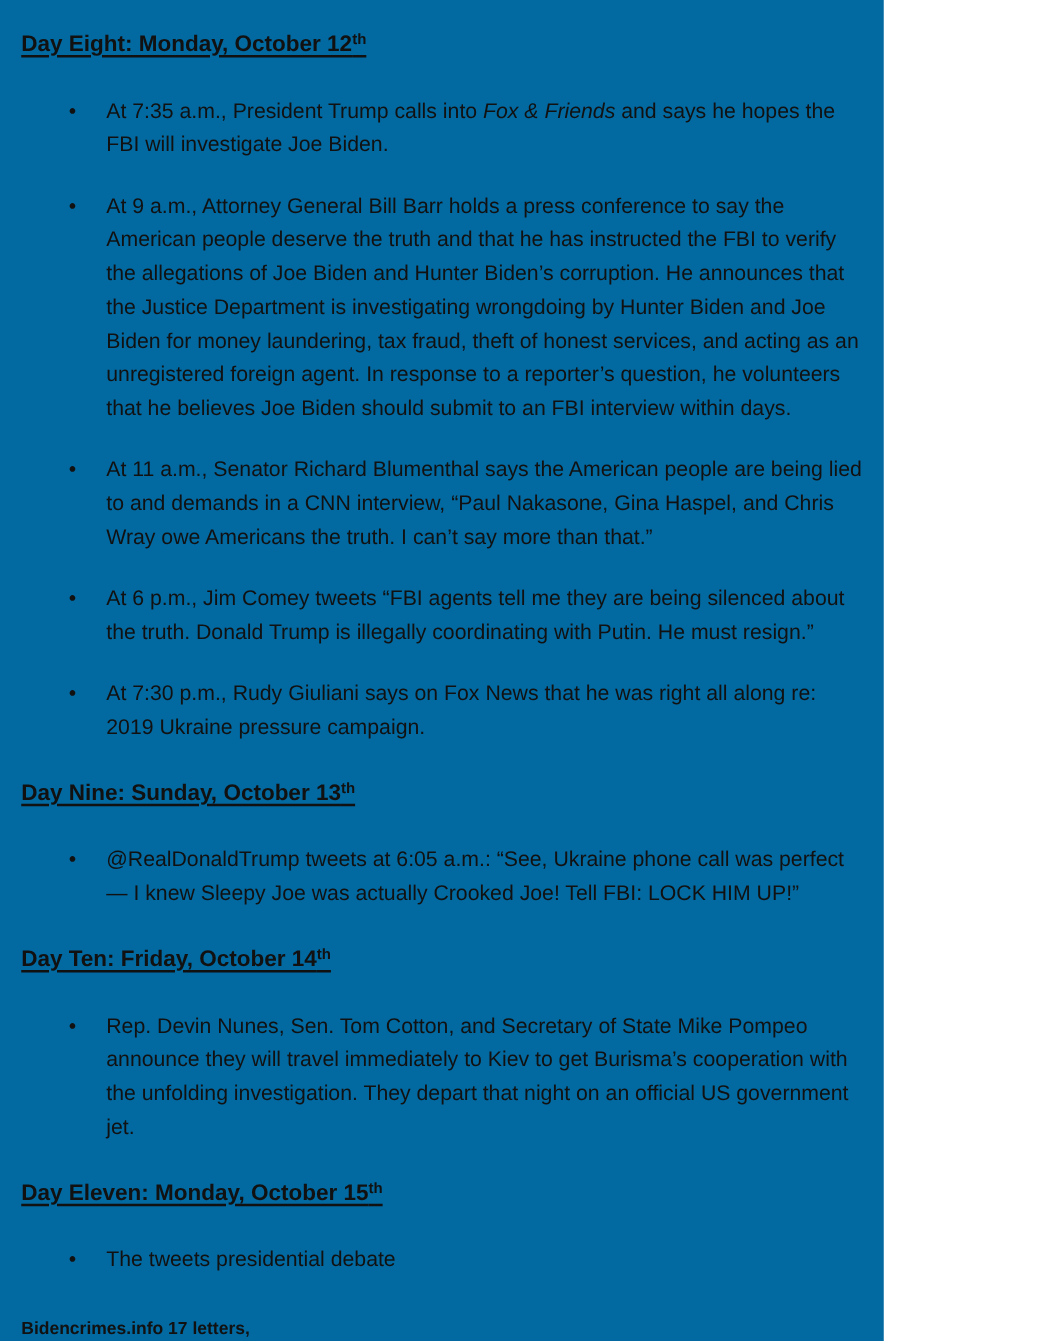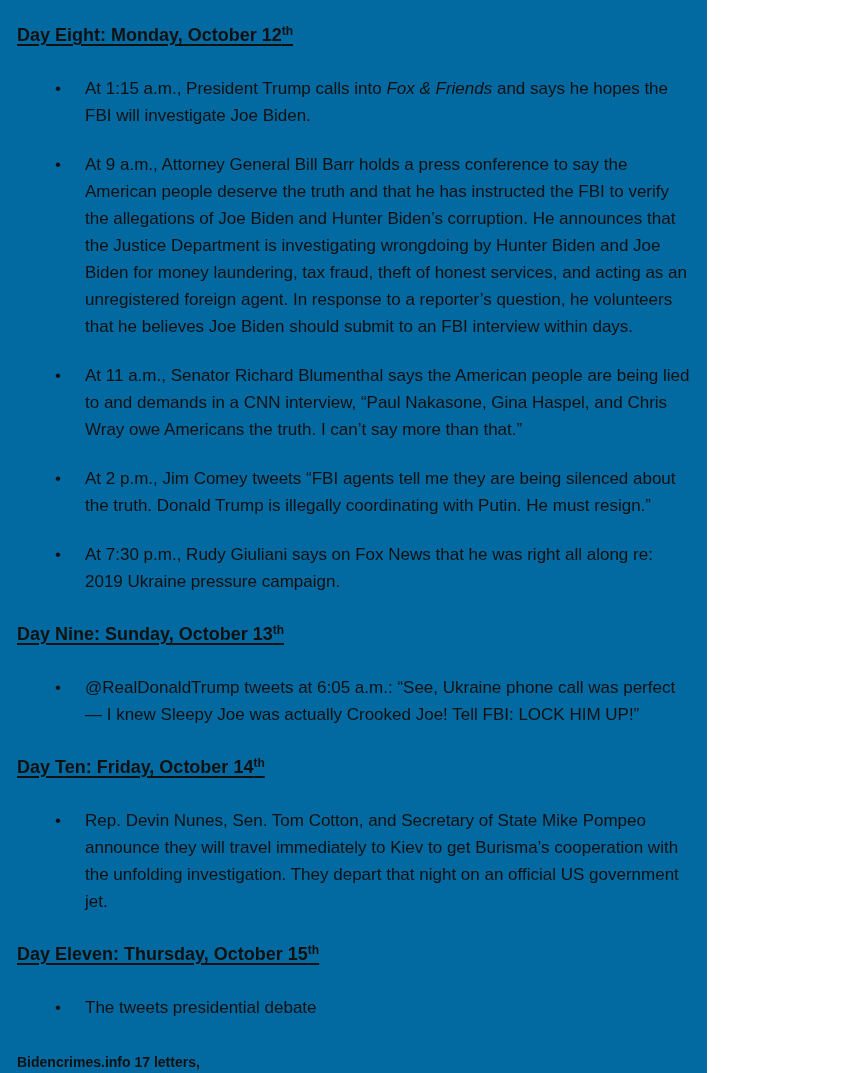--- a/index.html
+++ b/index.html
@@ -59,36 +59,36 @@
 <body>
 
 <div class="page">
 
   <div class="heading">
     <span class="hu"><span>Day Eight: Monday, October 12</span><span class="sup">th</span></span>
   </div>
 
   <div class="bullet">
     <span class="marker">•</span>
-    <span class="btext"><span>At 1:15 a.m., President Trump calls into </span><span class="italic">Fox &amp; Friends</span><span> and says he hopes the FBI will investigate Joe Biden.</span></span>
+    <span class="btext"><span>At 7:35 a.m., President Trump calls into </span><span class="italic">Fox &amp; Friends</span><span> and says he hopes the FBI will investigate Joe Biden.</span></span>
   </div>
 
   <div class="bullet">
     <span class="marker">•</span>
     <span class="btext"><span>At 9 a.m., Attorney General Bill Barr holds a press conference to say the American people deserve the truth and that he has instructed the FBI to verify the allegations of Joe Biden and Hunter Biden’s corruption. He announces that the Justice Department is investigating wrongdoing by Hunter Biden and Joe Biden for money laundering, tax fraud, theft of honest services, and acting as an unregistered foreign agent. In response to a reporter’s question, he volunteers that he believes Joe Biden should submit to an FBI interview within days.</span></span>
   </div>
 
   <div class="bullet">
     <span class="marker">•</span>
     <span class="btext"><span>At 11 a.m., Senator Richard Blumenthal says the American people are being lied to and demands in a CNN interview, “Paul Nakasone, Gina Haspel, and Chris Wray owe Americans the truth. I can’t say more than that.”</span></span>
   </div>
 
   <div class="bullet">
     <span class="marker">•</span>
-    <span class="btext"><span>At 2 p.m., Jim Comey tweets “FBI agents tell me they are being silenced about the truth. Donald Trump is illegally coordinating with Putin. He must resign.”</span></span>
+    <span class="btext"><span>At 6 p.m., Jim Comey tweets “FBI agents tell me they are being silenced about the truth. Donald Trump is illegally coordinating with Putin. He must resign.”</span></span>
   </div>
 
   <div class="bullet">
     <span class="marker">•</span>
     <span class="btext"><span>At 7:30 p.m., Rudy Giuliani says on Fox News that he was right all along re: 2019 Ukraine pressure campaign.</span></span>
   </div>
 
   <div class="heading">
     <span class="hu"><span>Day Nine: Sunday, October 13</span><span class="sup">th</span></span>
   </div>
@@ -101,21 +101,21 @@
   <div class="heading">
     <span class="hu"><span>Day Ten: Friday, October 14</span><span class="sup">th</span></span>
   </div>
 
   <div class="bullet">
     <span class="marker">•</span>
     <span class="btext"><span>Rep. Devin Nunes, Sen. Tom Cotton, and Secretary of State Mike Pompeo announce they will travel immediately to Kiev to get Burisma’s cooperation with the unfolding investigation. They depart that night on an official US government jet.</span></span>
   </div>
 
   <div class="heading">
-    <span class="hu"><span>Day Eleven: Thursday, October 15</span><span class="sup">th</span></span>
+    <span class="hu"><span>Day Eleven: Monday, October 15</span><span class="sup">th</span></span>
   </div>
 
   <div class="bullet">
     <span class="marker">•</span>
     <span class="btext"><span>The tweets presidential debate</span></span>
   </div>
 
   <div class="footer-note">Bidencrimes.info 17 letters,</div>
 
 </div>

